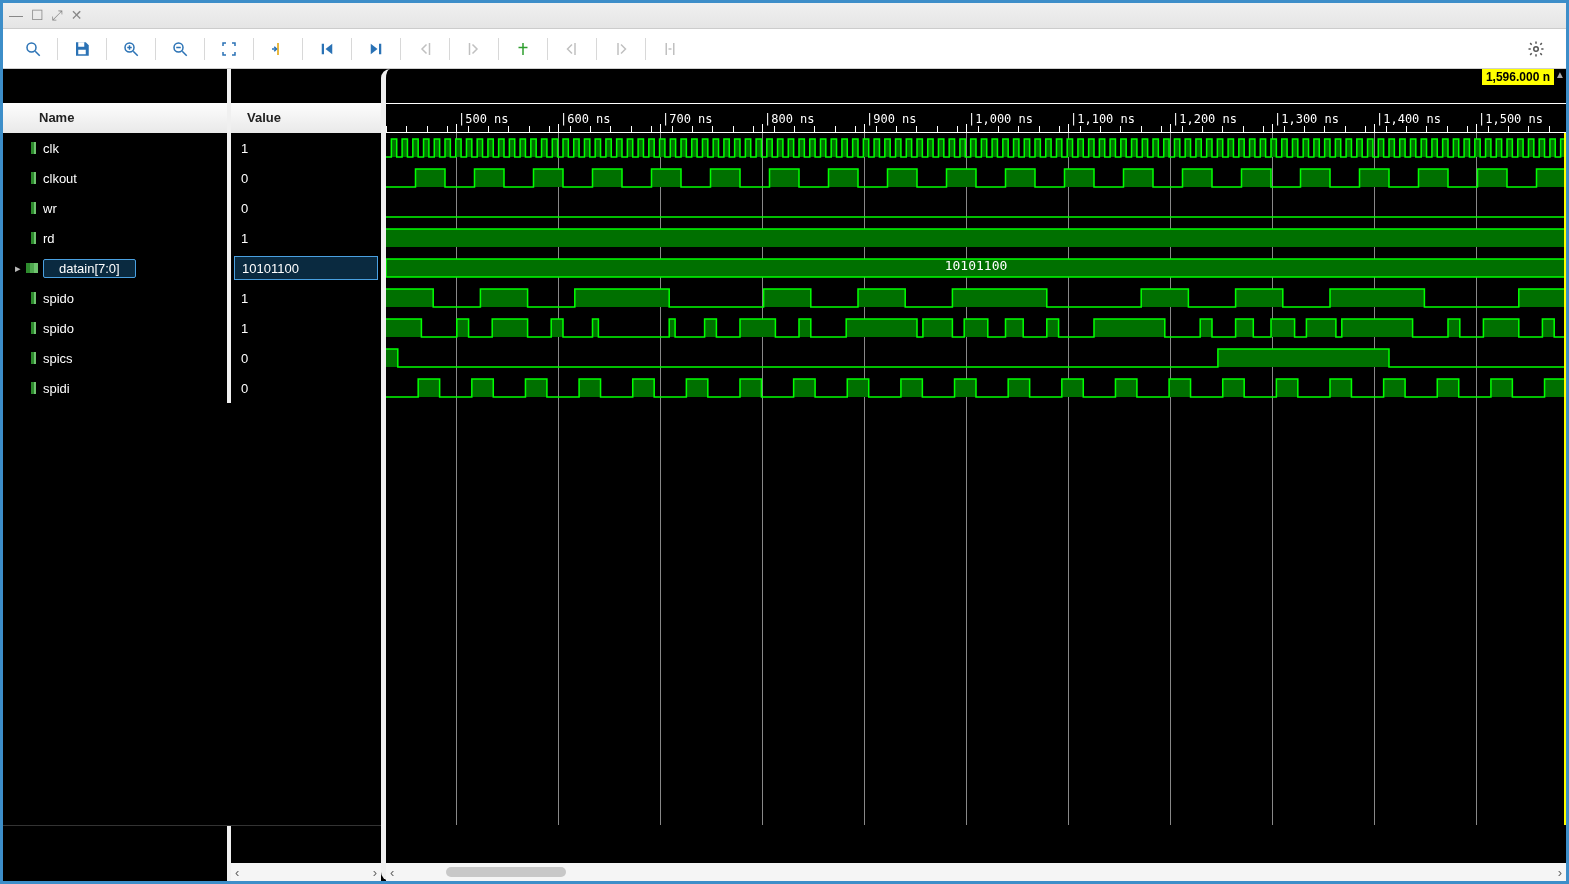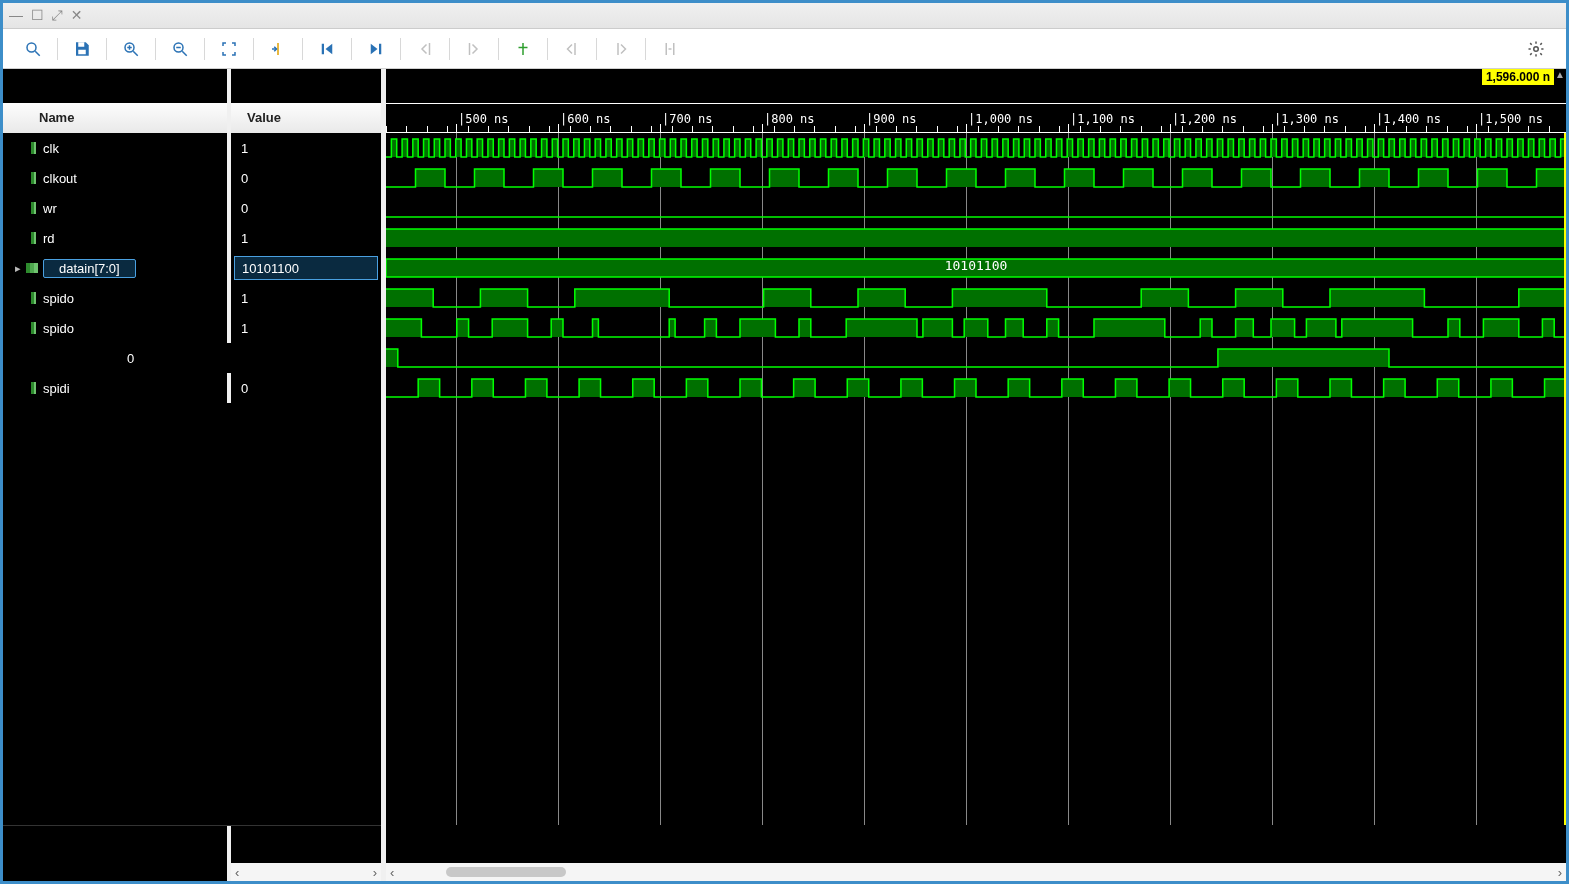--- a/index.html
+++ b/index.html
@@ -180,20 +180,21 @@
 .hscroll-mini .track { flex: 1; }
 
 .waveform-panel {
   flex: 1;
   background: #000;
   display: flex;
   flex-direction: column;
   position: relative;
   border-left: 5px solid #f0f0f0;
   min-height: 0;
+  border-radius: 9px;
 }
 .cursor-label {
   position: absolute;
   top: 0;
   right: 12px;
   background: #ffff00;
   color: #000;
   font-size: 12px;
   font-weight: bold;
   padding: 1px 4px;
@@ -498,20 +499,25 @@
           </div>
           <div class="signal-row">
             <div class="name-cell">
               <span class="expand-arrow"></span>
               <span class="sig-icon scalar"></span>
               <span class="name-box">spido</span>
             </div>
             <div class="value-cell">1</div>
           </div>
           <div class="signal-row">
+            <div class="name-cell">
+              <span class="expand-arrow"></span>
+              <span class="sig-icon scalar"></span>
+              <span class="name-box">spics</span>
+            </div>
             <div class="value-cell">0</div>
           </div>
           <div class="signal-row">
             <div class="name-cell">
               <span class="expand-arrow"></span>
               <span class="sig-icon scalar"></span>
               <span class="name-box">spidi</span>
             </div>
             <div class="value-cell">0</div>
           </div>

